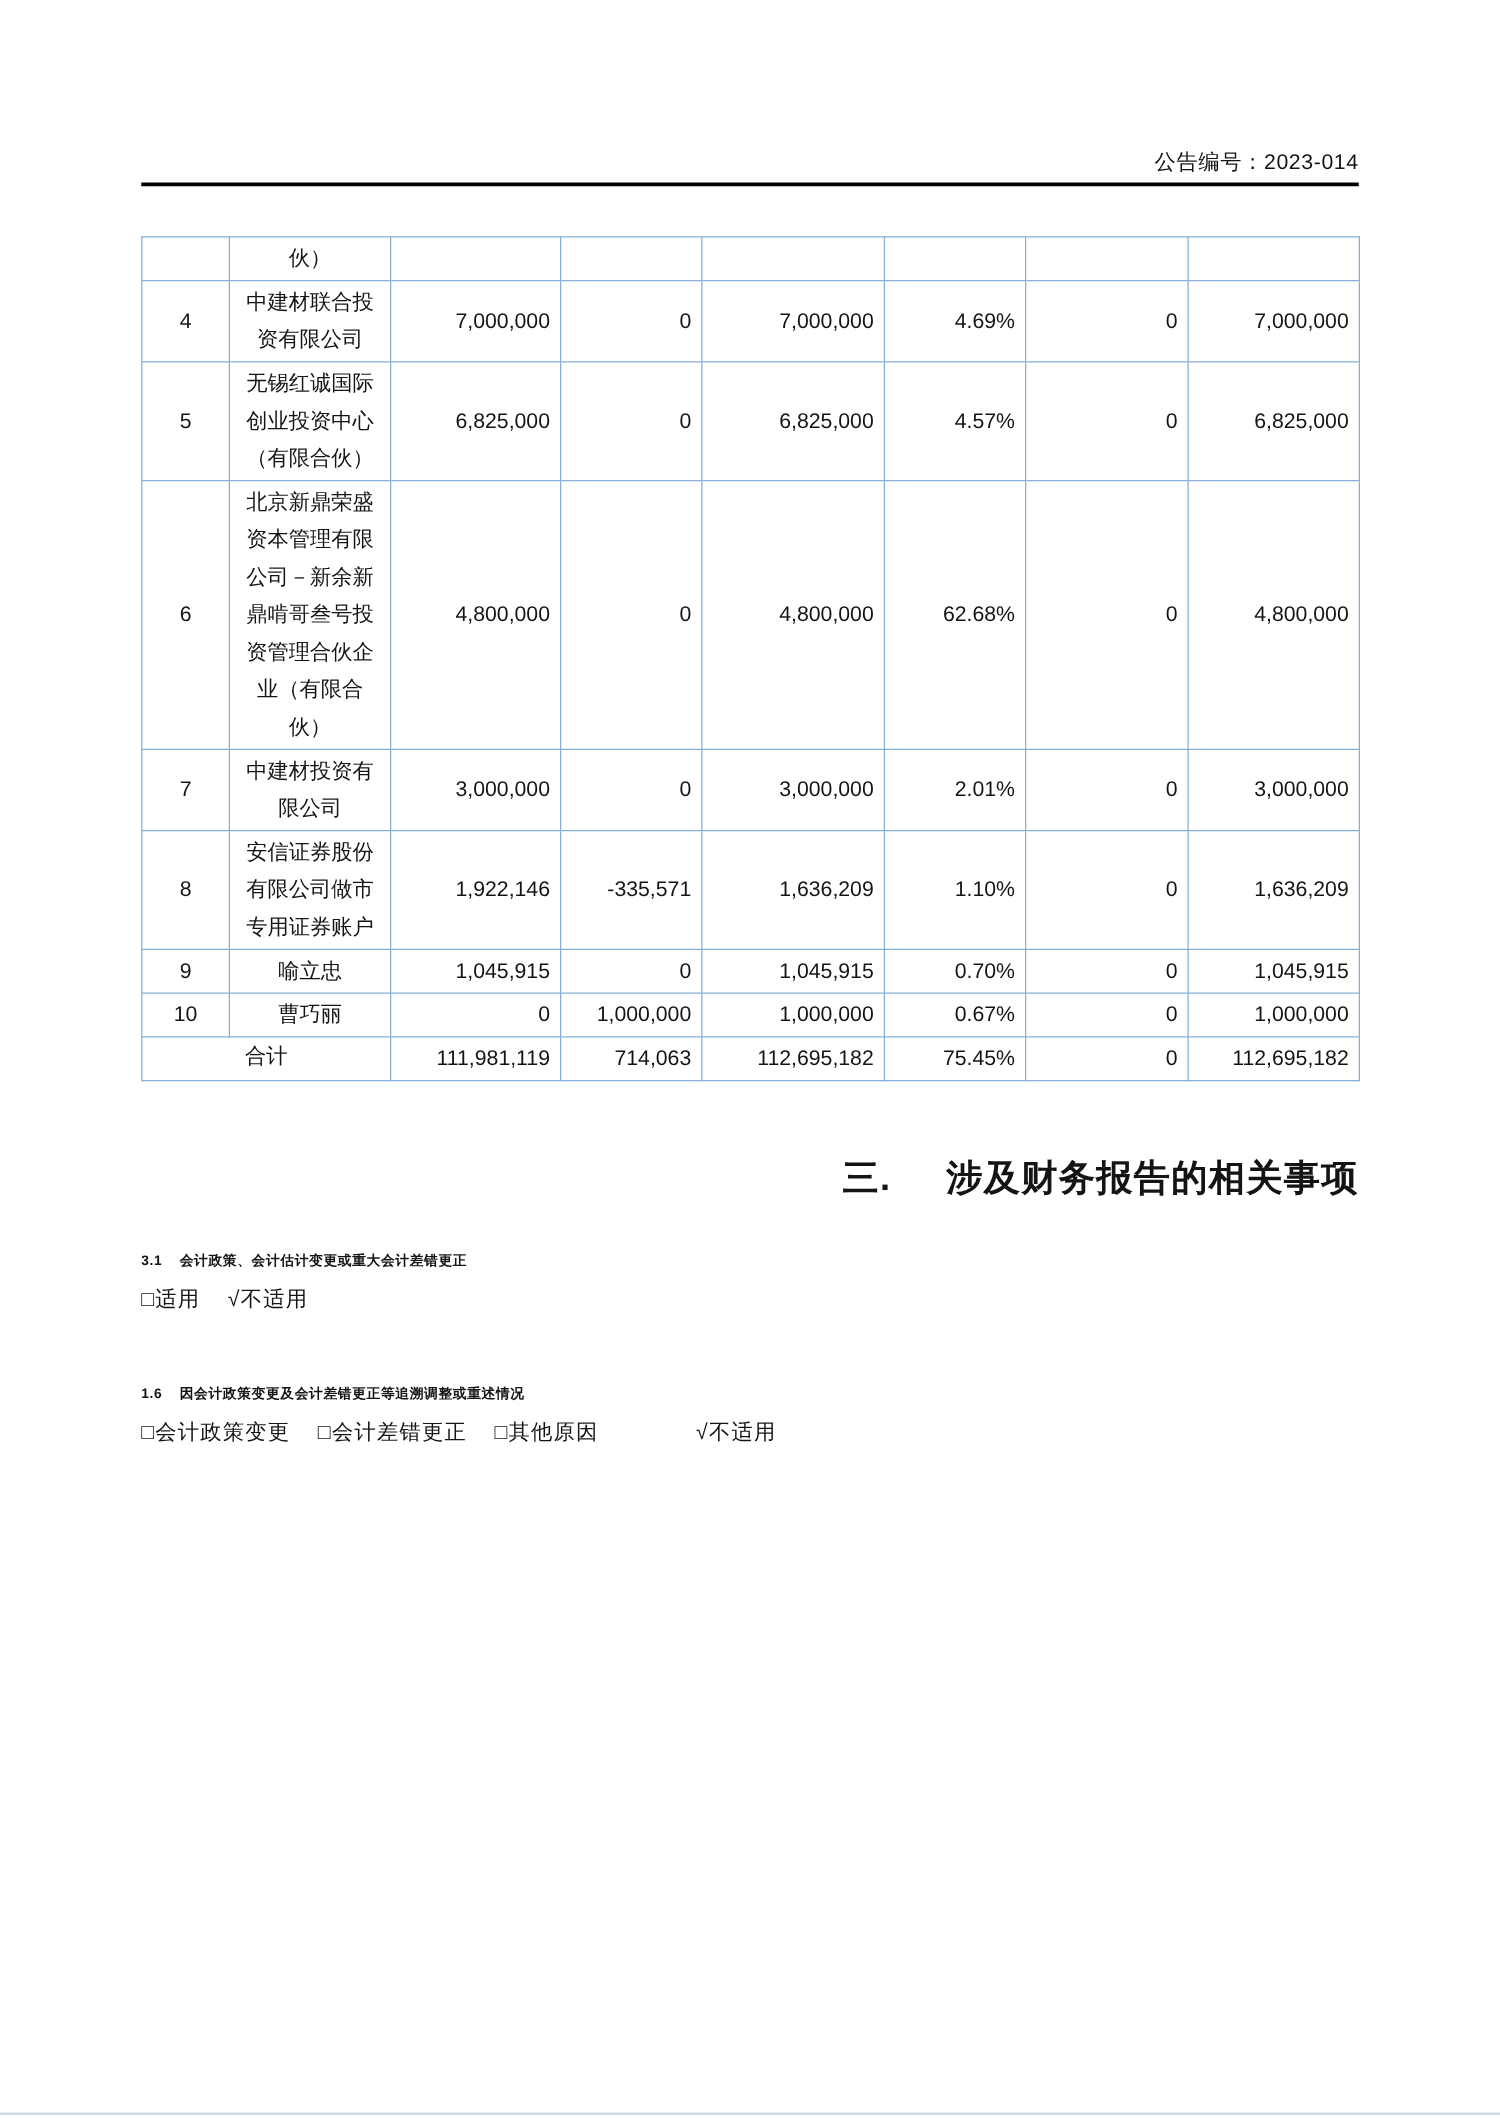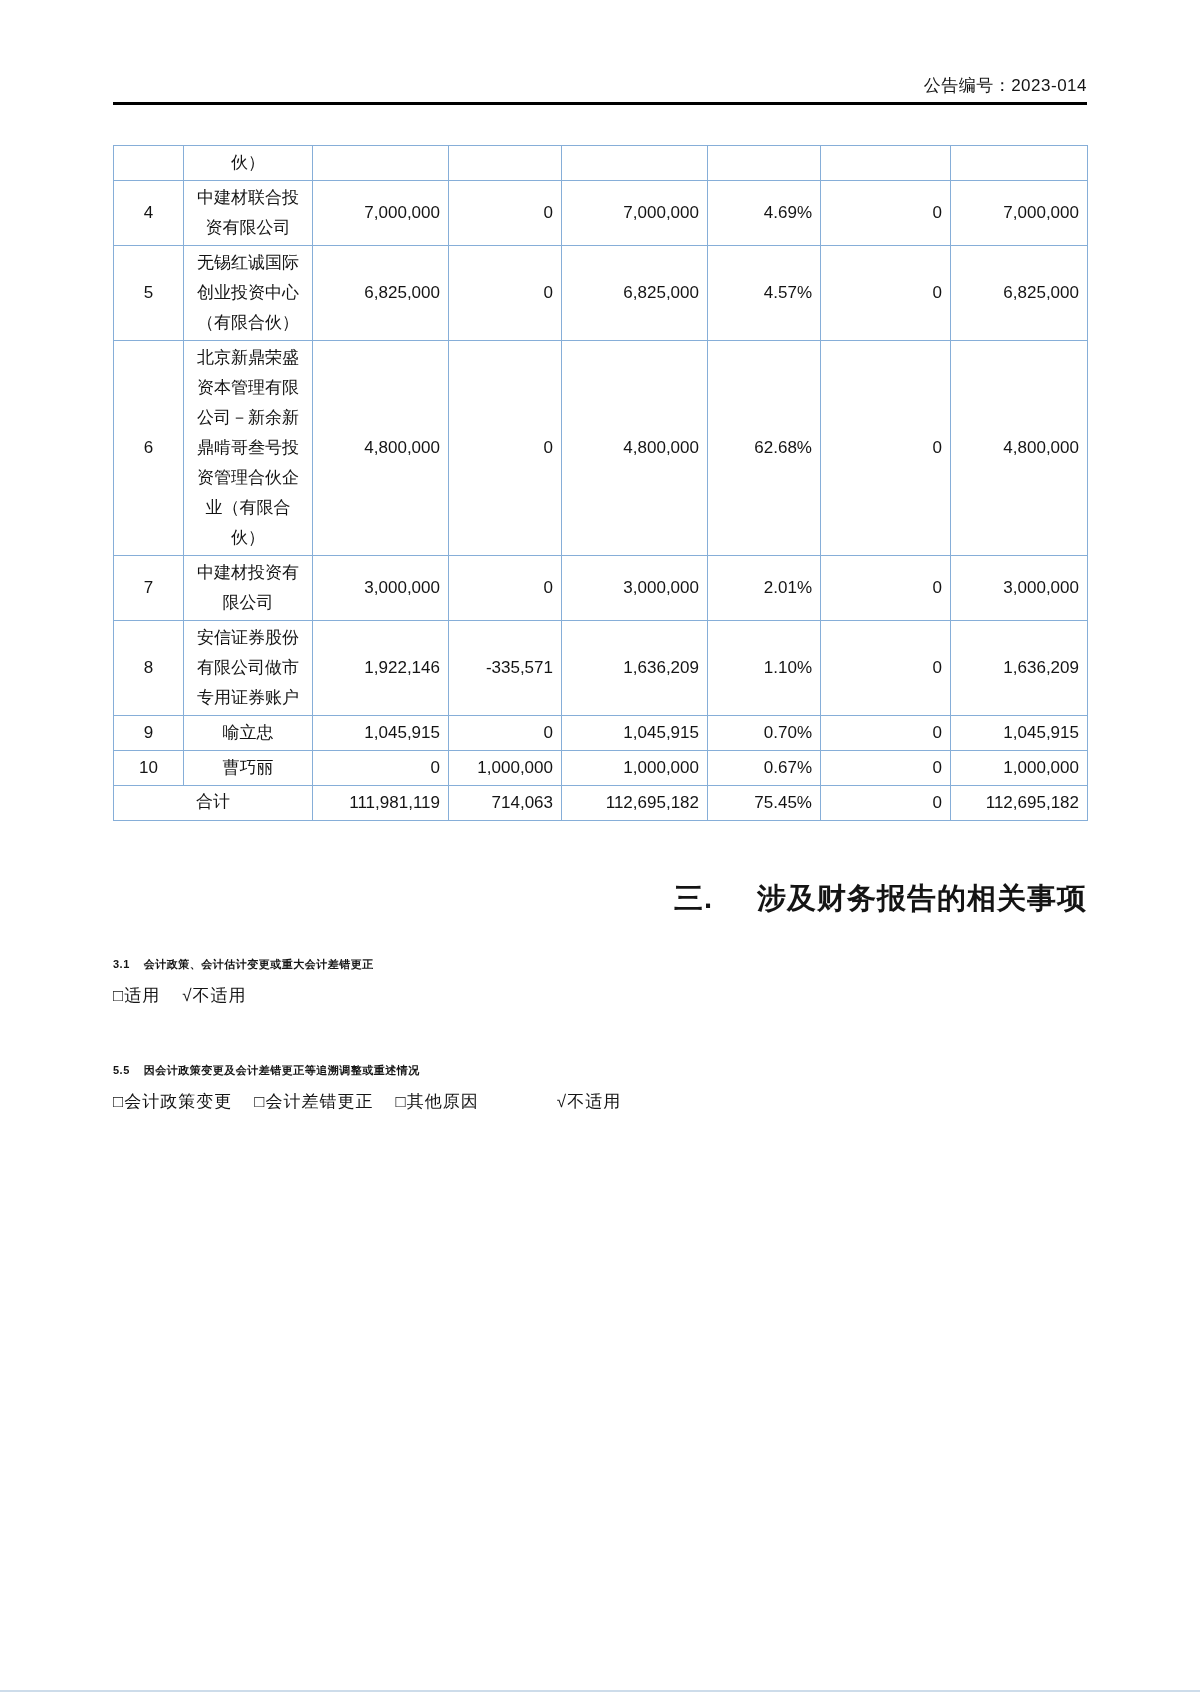--- a/index.html
+++ b/index.html
@@ -4,21 +4,21 @@
 <style>
   html,body { margin:0; padding:0; background:#ffffff; }
   .page {
     position:relative;
     width:1200px; height:1695px;
     background:#ffffff;
     font-family:"Liberation Sans", sans-serif;
     color:#141414;
     overflow:hidden;
   }
-  .content { width:974px; margin:0 auto; padding-top:74px; }
+  .content { width:974px; margin:0 auto; padding-top:118px; }
 
   
   .doc-header { text-align:right; font-size:17px; letter-spacing:0.5px; }
   .header-rule { height:3px; background:#000; margin-top:5px; }
 
   
   table.sh-table {
     width:974px;
     margin-top:40px;
     border-collapse:collapse;
@@ -199,21 +199,21 @@
       <div class="subsec-heading">
         <span class="s-num">3.1</span><span>会计政策、会计估计变更或重大会计差错更正</span>
       </div>
       <div class="opt-line">
         <span class="opt">□适用</span><span>√不适用</span>
       </div>
     </div>
 
     <div class="subsec subsec-32">
       <div class="subsec-heading">
-        <span class="s-num">5.5</span><span>因会计政策变更及会计差错更正等追溯调整或重述情况</span>
+        <span class="s-num">1.6</span><span>因会计政策变更及会计差错更正等追溯调整或重述情况</span>
       </div>
       <div class="opt-line">
         <span class="opt">□会计政策变更</span><span class="opt">□会计差错更正</span><span class="opt">□其他原因</span><span class="opt-last-far">√不适用</span>
       </div>
     </div>
 
   </div>
   <div class="page-bottom-rule"></div>
 </div>
 

